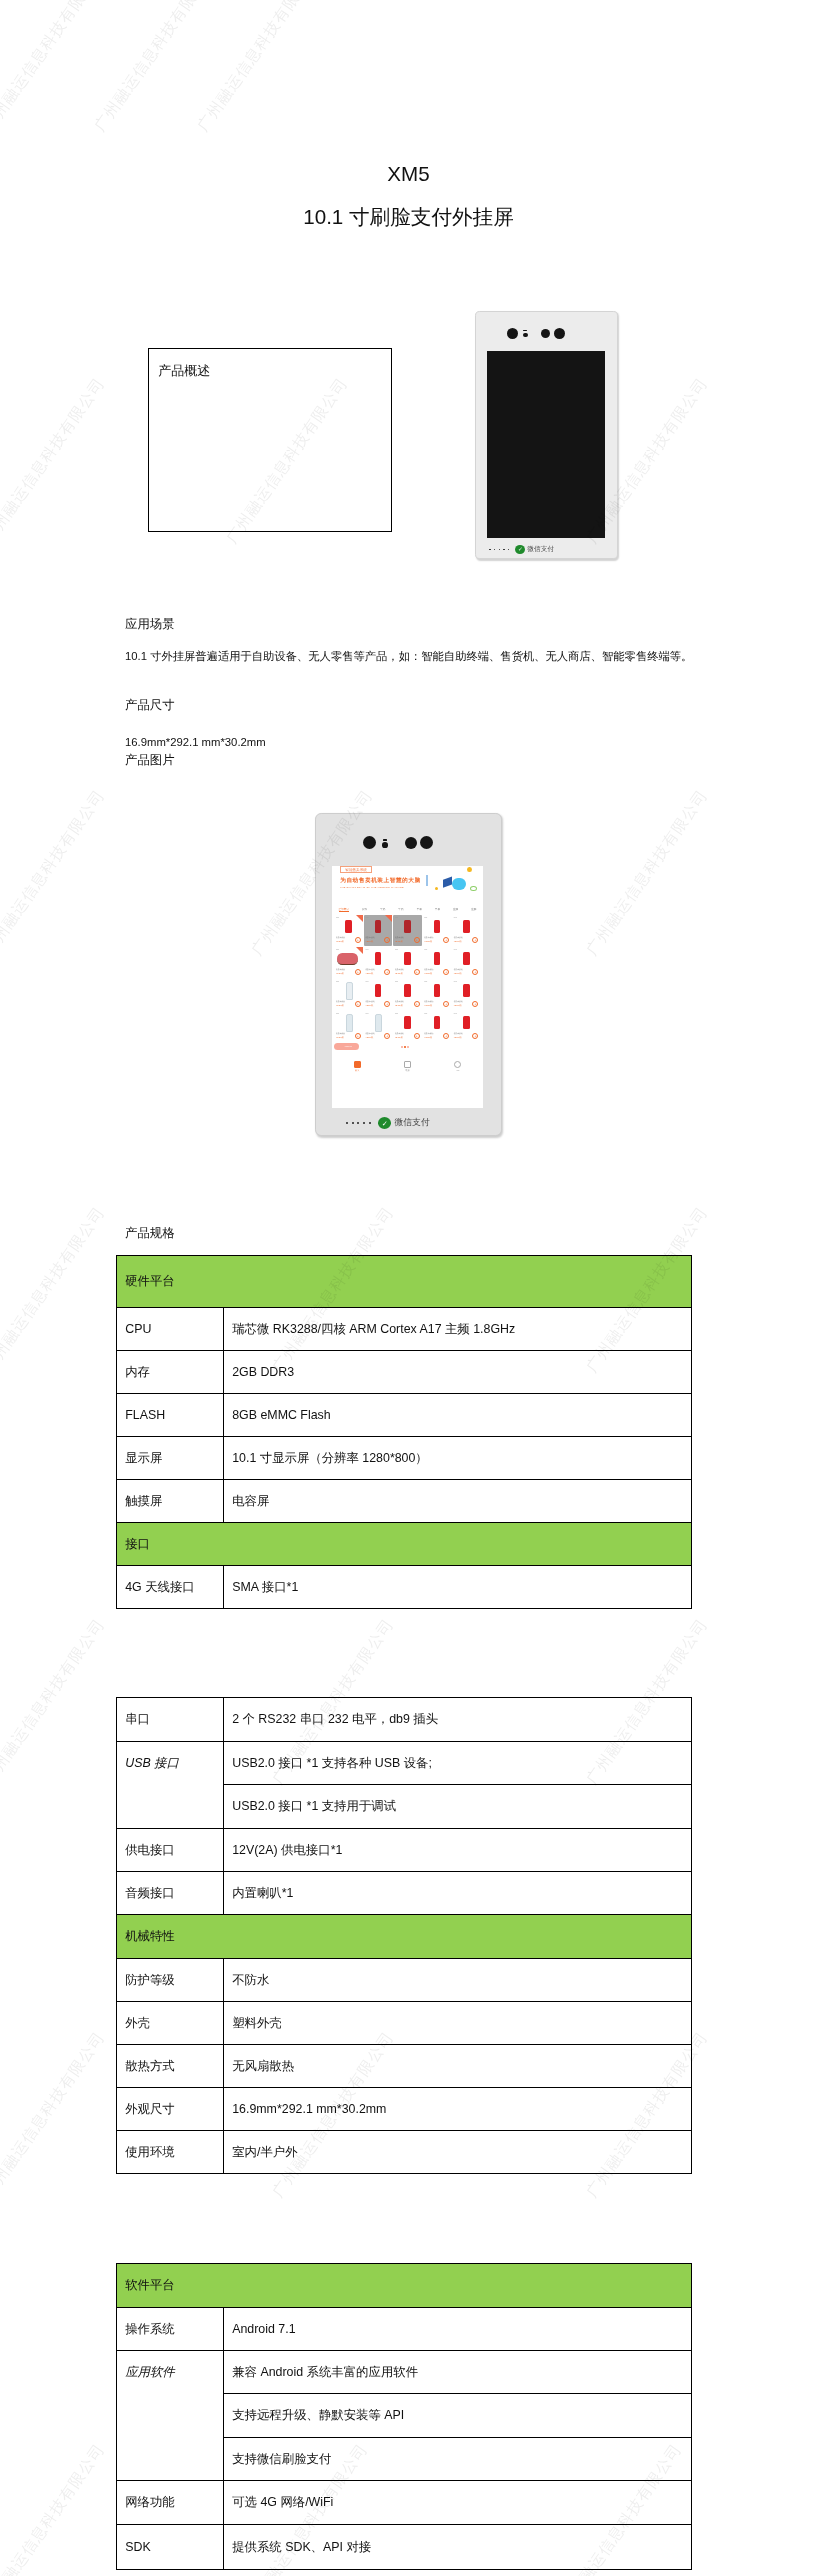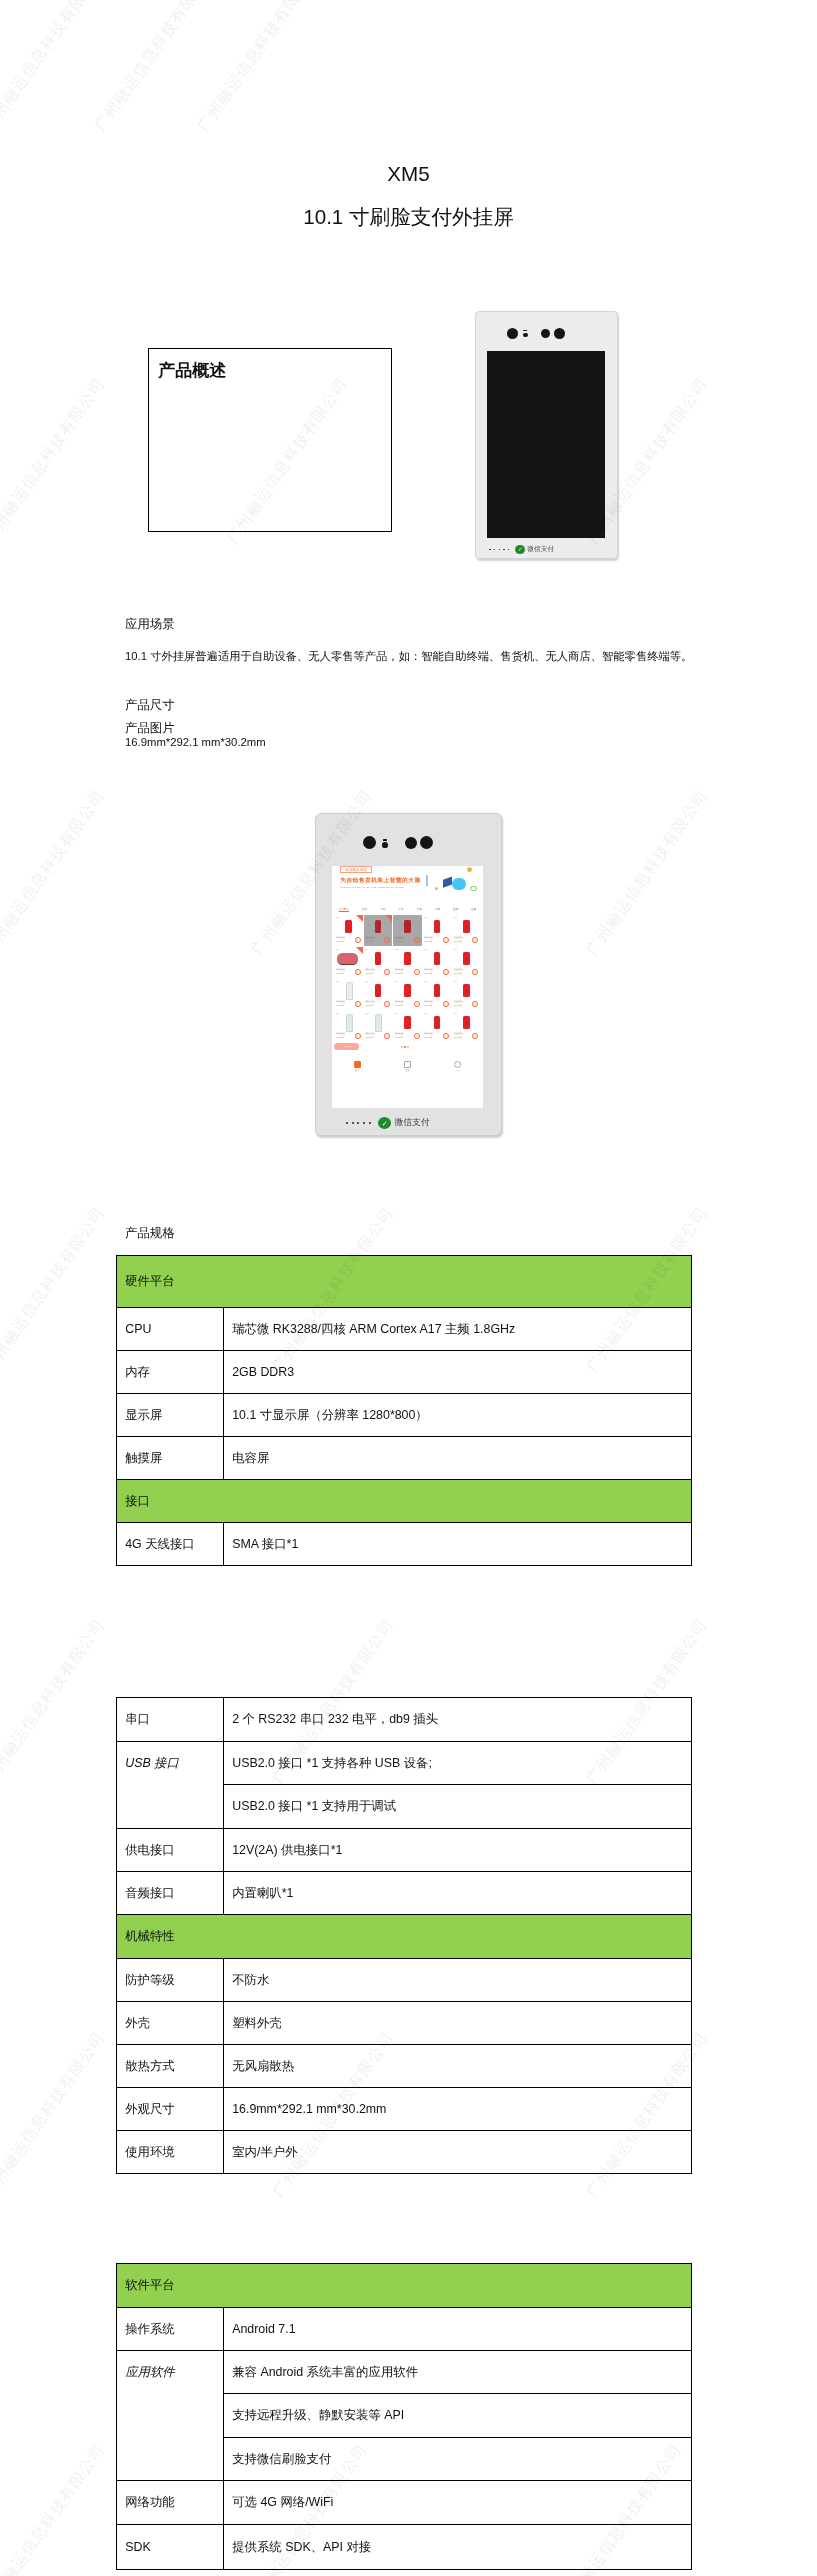--- a/index.html
+++ b/index.html
@@ -9,21 +9,21 @@
 
   
   .wm-layer { position: absolute; left: 0; top: 0; width: 817px; height: 2733px; pointer-events: none; z-index: 50; overflow: hidden; }
   .wm { position: absolute; font-size: 15.5px; color: rgba(0,0,0,0.07); transform: rotate(-55deg); transform-origin: left top; white-space: nowrap; letter-spacing: 1px; font-family: "DejaVu Sans", sans-serif; }
 
   
   .title { left: 0; width: 817px; text-align: center; font-size: 20.6px; line-height: 25px; }
 
   
   .overview { left: 148px; top: 348px; width: 244px; height: 184px; border: 1px solid #000; box-sizing: border-box; padding: 10.3px 9.3px 0 9.3px; }
-  .overview h2 { margin: 0; font-size: 17px; font-weight: bold; line-height: 23px; }
+  .overview h2 { margin: 0; font-size: 13px; font-weight: normal; line-height: 23px; }
   .overview p { margin: 9.3px 0 0 0; font-size: 7.7px; line-height: 20px; text-align: justify; text-align-last: left; word-break: break-all; }
 
   
   .dev1 { left: 475px; top: 311px; width: 143px; height: 248px; background: #ececec; border-radius: 4.6px; border: 1px solid #d4d4d4; box-sizing: border-box; box-shadow: 1px 1.5px 1.5px rgba(0,0,0,0.18); }
   .cam { position: absolute; background: #151515; border-radius: 50%; }
   .dev1 .screen { position: absolute; left: 11.3px; top: 39px; width: 118px; height: 187px; background: #141414; }
   .wx-row { position: absolute; display: flex; align-items: center; color: #444; }
   .wx-dot { display: inline-block; background: #222; border-radius: 50%; }
   .wx-logo { display: inline-flex; align-items: center; justify-content: center; background: #1f8a2c; border-radius: 50%; color: #fff; font-weight: bold; }
 
@@ -121,21 +121,21 @@
     <span class="wx-logo" style="width:9.8px;height:8.8px;font-size:5.7px;margin-right:2.1px">✓</span>
     <span>微信支付</span>
   </div>
 </div>
 
 <div class="abs h3" style="top:617px">应用场景</div>
 <div class="abs body-text" style="top:646px">10.1 寸外挂屏普遍适用于自助设备、无人零售等产品，如：智能自助终端、售货机、无人商店、智能零售终端等。</div>
 
 <div class="abs h3" style="top:698px">产品尺寸</div>
 <div class="abs body-text" style="top:732px">16.9mm*292.1 mm*30.2mm</div>
-<div class="abs h3" style="top:721px">产品图片</div>
+<div class="abs h3" style="top:753px">产品图片</div>
 
 <div class="abs dev2">
   <div class="cam" style="left:47px;top:22px;width:13.4px;height:13.4px"></div>
   <div class="cam" style="left:67px;top:25px;width:4.1px;height:1.5px;border-radius:0.5px"></div>
   <div class="cam" style="left:66px;top:28px;width:5.7px;height:5.7px"></div>
   <div class="cam" style="left:89px;top:23px;width:12px;height:12px"></div>
   <div class="cam" style="left:104px;top:22px;width:13.4px;height:13.4px"></div>
 
   <div class="screen">
     <div class="banner-tag">智能售卖系统</div>
@@ -344,20 +344,24 @@
       </tr>
   <tr>
         <td class="k" style="height:43px">CPU</td>
         <td>瑞芯微 RK3288/四核  ARM Cortex A17  主频  1.8GHz</td>
       </tr>
   <tr>
         <td class="k" style="height:43px">内存</td>
         <td>2GB DDR3</td>
       </tr>
   <tr>
+        <td class="k" style="height:43px">FLASH</td>
+        <td>8GB eMMC Flash</td>
+      </tr>
+  <tr>
         <td class="k" style="height:43px">显示屏</td>
         <td>10.1 寸显示屏（分辨率 1280*800）</td>
       </tr>
   <tr>
         <td class="k" style="height:43px">触摸屏</td>
         <td>电容屏</td>
       </tr>
   <tr class="sec">
         <td colspan="2" style="height:43px">接口</td>
       </tr>

